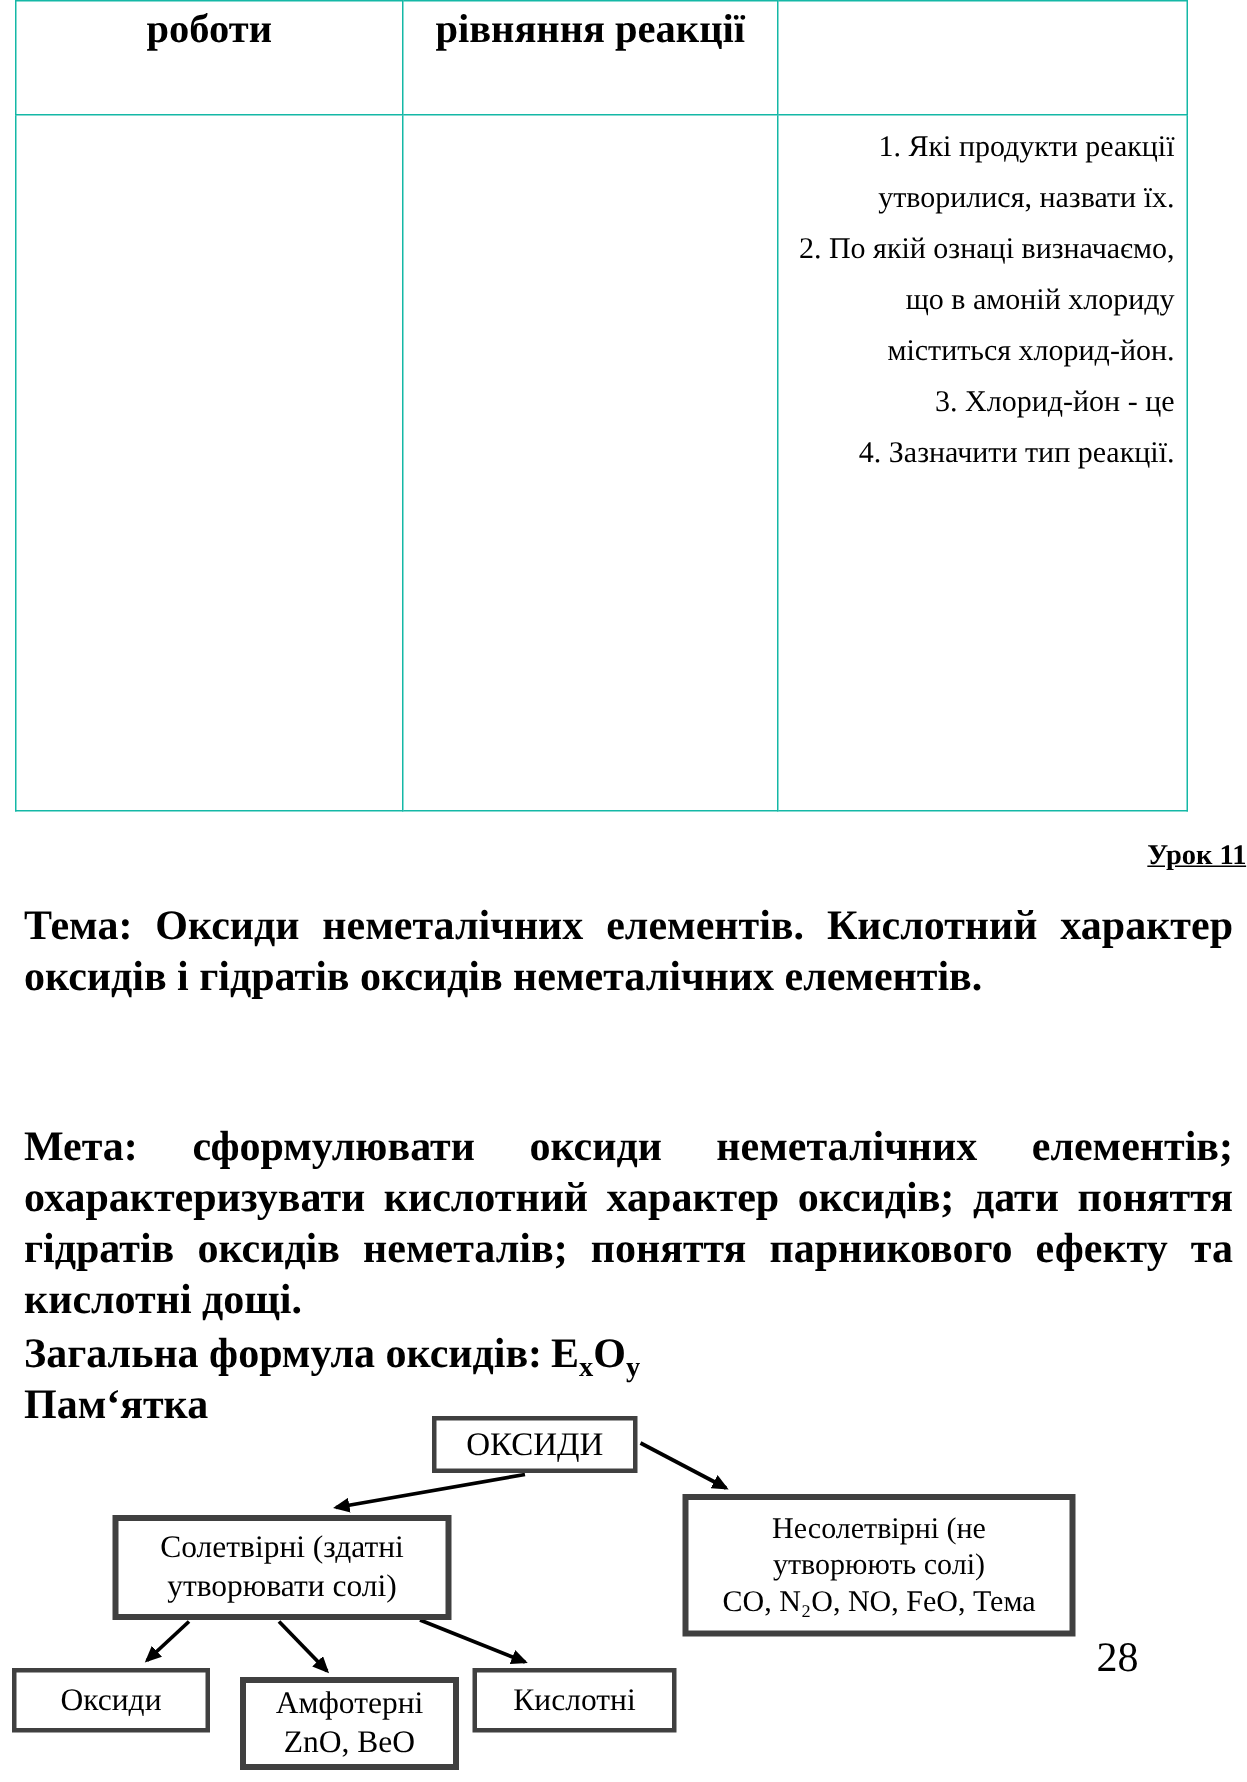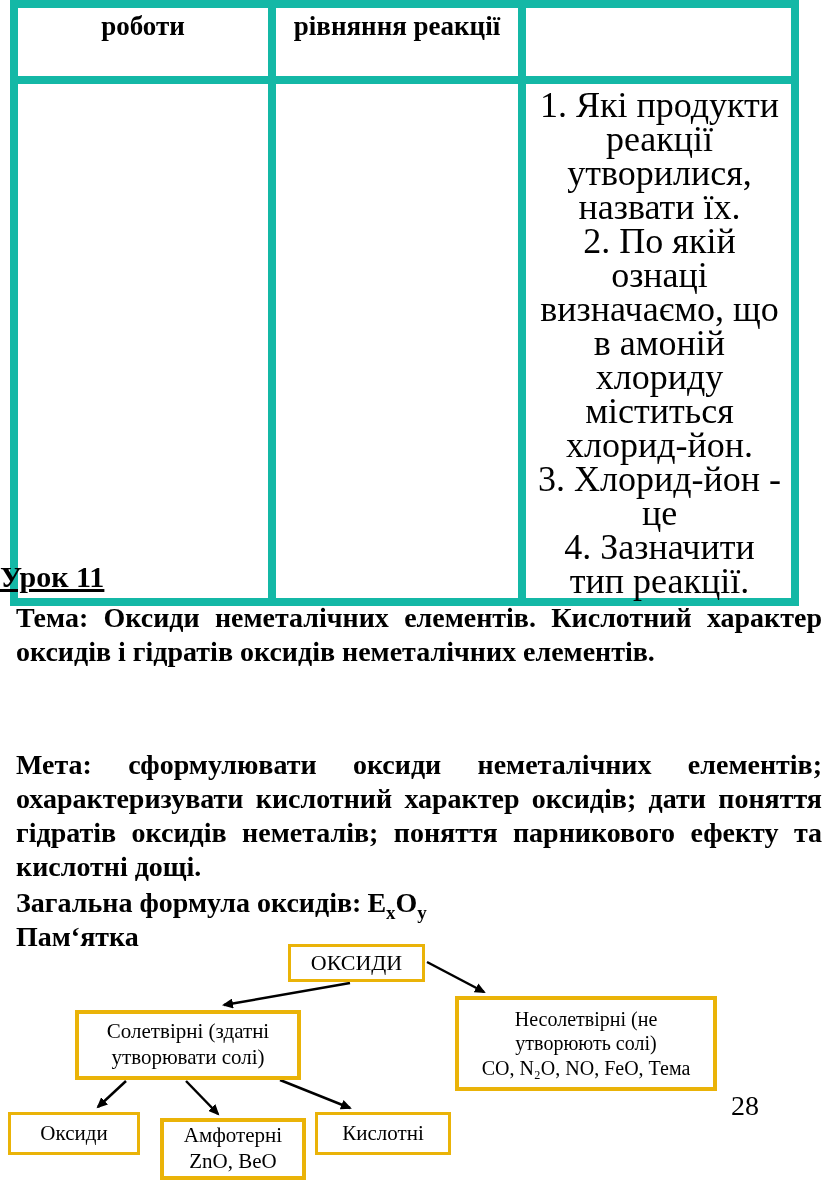--- a/index.html
+++ b/index.html
@@ -18,51 +18,51 @@
   
   .doc-table {
     position: absolute;
     left: 10px;
     top: 0px;
     width: 781px;
     border-collapse: collapse;
     table-layout: fixed;
   }
   .doc-table td {
-    border: 8px solid #14b8a6;
+    border: 1px solid #14b8a6;
     vertical-align: top;
   }
   .doc-table .c1 { width: 258px; }
   .doc-table .c2 { width: 250px; }
   .doc-table .c3 { width: 273px; }
   .doc-table .th {
     height: 76px;
     font-weight: bold;
     font-size: 27px;
     line-height: 33px;
     text-align: center;
     padding-top: 2px;
   }
   .doc-table .tb { height: 464px; }
   .doc-table .questions {
-    font-size: 36px;
+    font-size: 20px;
     line-height: 34px;
     padding: 4px 8px 0 10px;
     white-space: pre-line;
-    text-align: center;
+    text-align: right;
   }
 
   
   .lesson-title {
     position: absolute;
     top: 560px;
     left: 0;
     width: 100%;
-    text-align: left;
-    font-size: 30px;
+    text-align: right;
+    font-size: 19px;
     font-weight: bold;
   }
   .lesson-title .u { text-decoration: underline; }
 
   .para {
     position: absolute;
     left: 16px;
     width: 806px;
     font-size: 28px;
     line-height: 34px;
@@ -80,21 +80,21 @@
   .diagram {
     position: absolute;
     left: 0;
     top: 944px;
     width: 831px;
     height: 244px;
   }
   .diagram svg { position: absolute; left: 0; top: 0; }
   .dbox {
     position: absolute;
-    border: 3px solid #eab308;
+    border: 3px solid #404040;
     background: #fff;
     display: flex;
     align-items: center;
     justify-content: center;
     text-align: center;
     font-size: 21px;
     line-height: 1.22;
     white-space: pre-line;
     padding: 2px 6px;
   }

